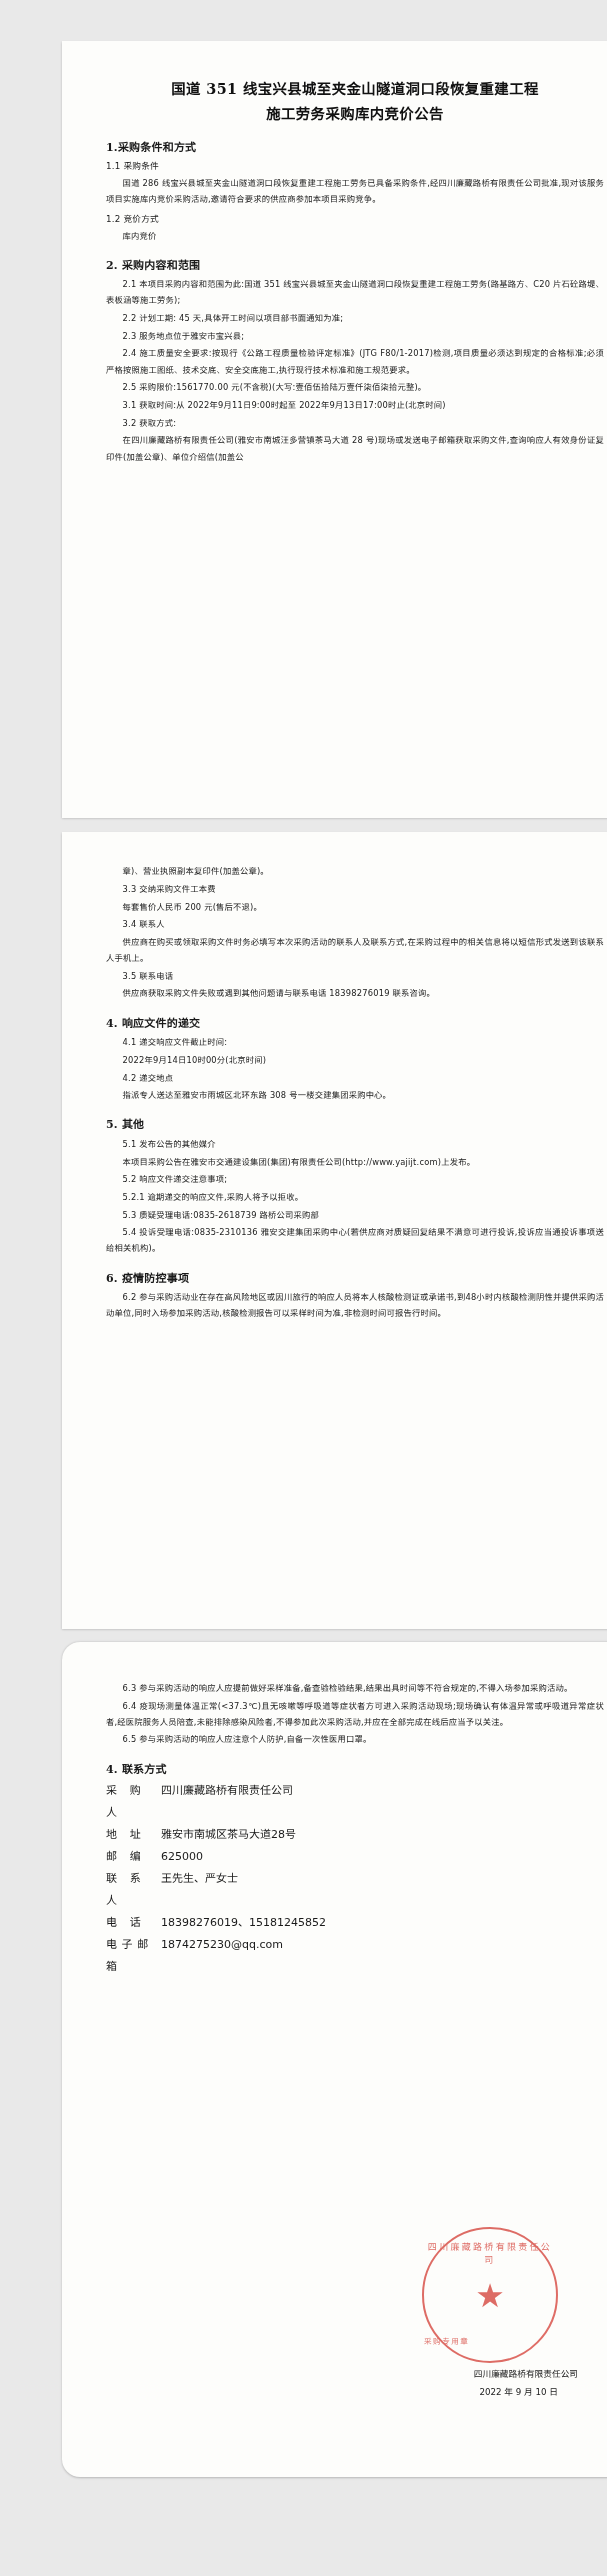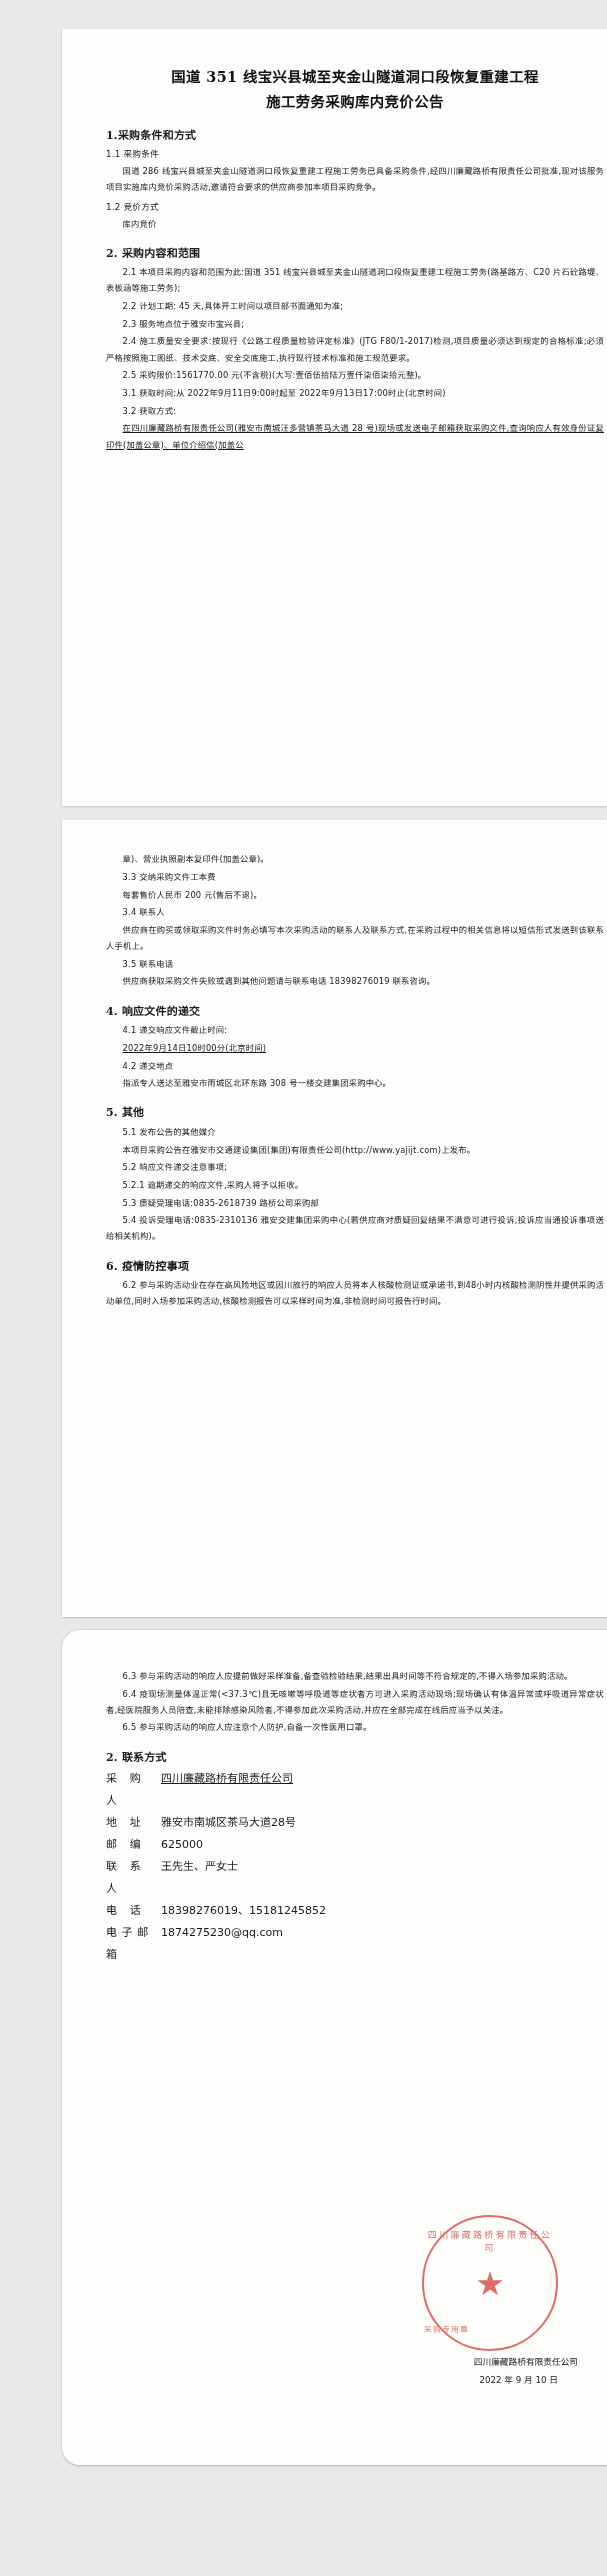--- a/index.html
+++ b/index.html
@@ -3,21 +3,21 @@
 <meta charset="utf-8">
 <title>采购公告</title>
 <style>
   html,body{margin:0;padding:0;background:#e9e9e9;}
   body{
     font-family:"DejaVu Sans","Liberation Sans",sans-serif;
     width:607px;
   }
   .doc{
     width:483px;
-    margin:4px auto;
+    margin:16px auto;
     background:#e9e9e9;
     display:flex;
     flex-direction:column;
     gap:13.7px;
     padding:25px 0;
     box-sizing:border-box;
   }
   .page{
     position:relative;
     width:586px;
@@ -59,21 +59,21 @@
   }
   p.para{
     font-size:8.3px;
     line-height:1.95;
     margin:1.5px 0;
     text-align:justify;
     text-justify:inter-ideograph;
     letter-spacing:0.2px;
   }
   p.indent{text-indent:2em;}
-  .u{ text-decoration:underline; }
+  .u{ }
 
   .contact-table{
     font-size:11px;
     line-height:2.0;
     margin-top:3px;
   }
   .crow{display:flex;align-items:flex-start;}
   .clabel{
     width:55px;
     flex:0 0 55px;
@@ -187,21 +187,21 @@
     <h2 class="sec">6. 疫情防控事项</h2>
     <p class="para indent">6.2 参与采购活动业在存在高风险地区或因川旅行的响应人员将本人核酸检测证或承诺书,到48小时内核酸检测阴性并提供采购活动单位,同时入场参加采购活动,核酸检测报告可以采样时间为准,非检测时间可报告行时间。</p>
   </div>
 
   <div class="page p3">
     <div class="spacer"></div>
     <p class="para indent">6.3 参与采购活动的响应人应提前做好采样准备,备查验检验结果,结果出具时间等不符合规定的,不得入场参加采购活动。</p>
     <p class="para indent">6.4 疫现场测量体温正常(&lt;37.3℃)且无咳嗽等呼吸道等症状者方可进入采购活动现场;现场确认有体温异常或呼吸道异常症状者,经医院服务人员陪查,未能排除感染风险者,不得参加此次采购活动,并应在全部完成在线后应当予以关注。</p>
     <p class="para indent">6.5 参与采购活动的响应人应注意个人防护,自备一次性医用口罩。</p>
 
-    <h2 class="sec">2. 联系方式</h2>
+    <h2 class="sec">4. 联系方式</h2>
 
     <div class="contact-table">
       <div class="crow">
         <span class="clabel">采 购 人</span>
         <span class="cval u">四川廉藏路桥有限责任公司</span>
       </div>
       <div class="crow">
         <span class="clabel">地    址</span>
         <span class="cval">雅安市南城区茶马大道28号</span>
       </div>

